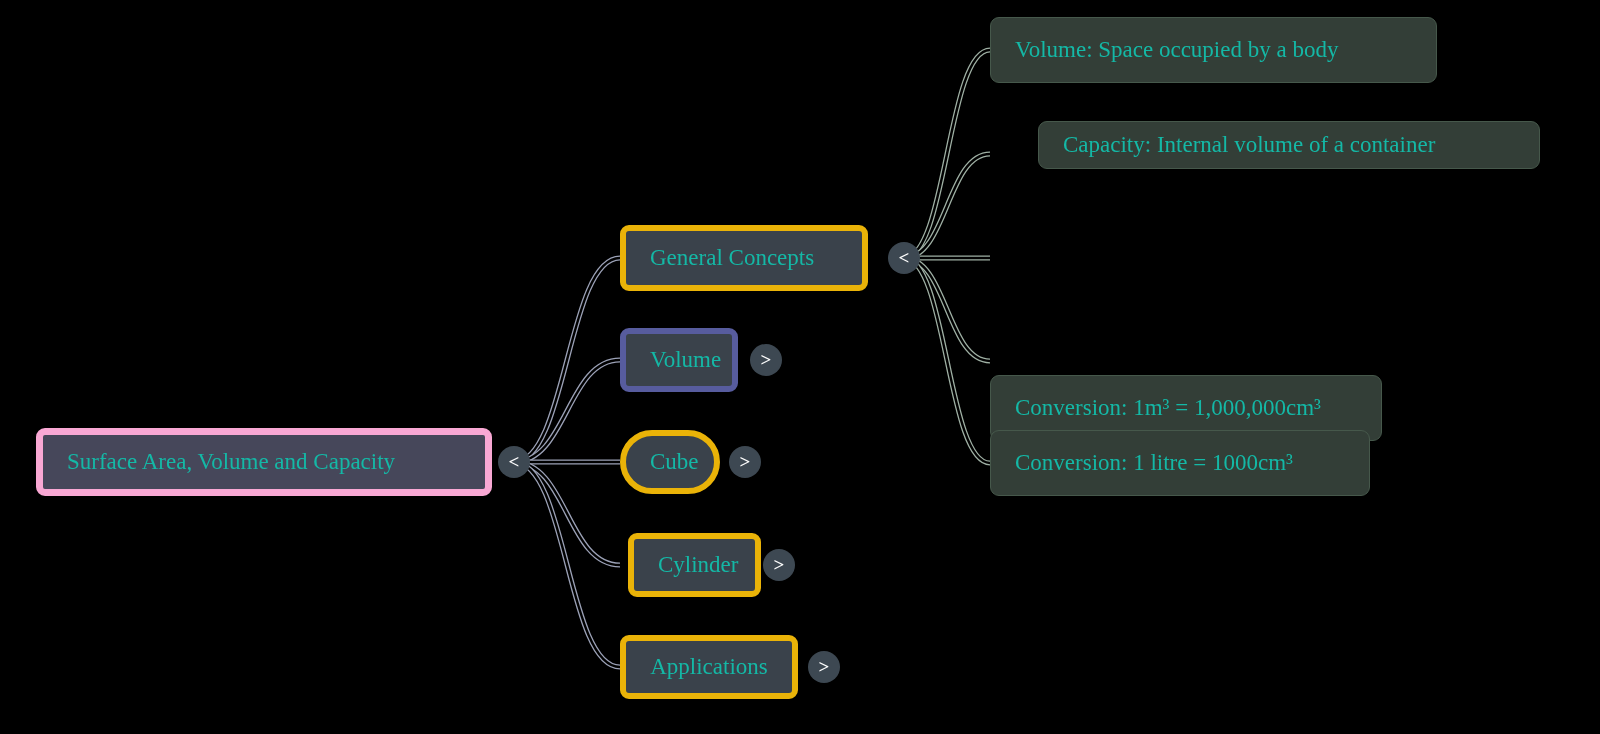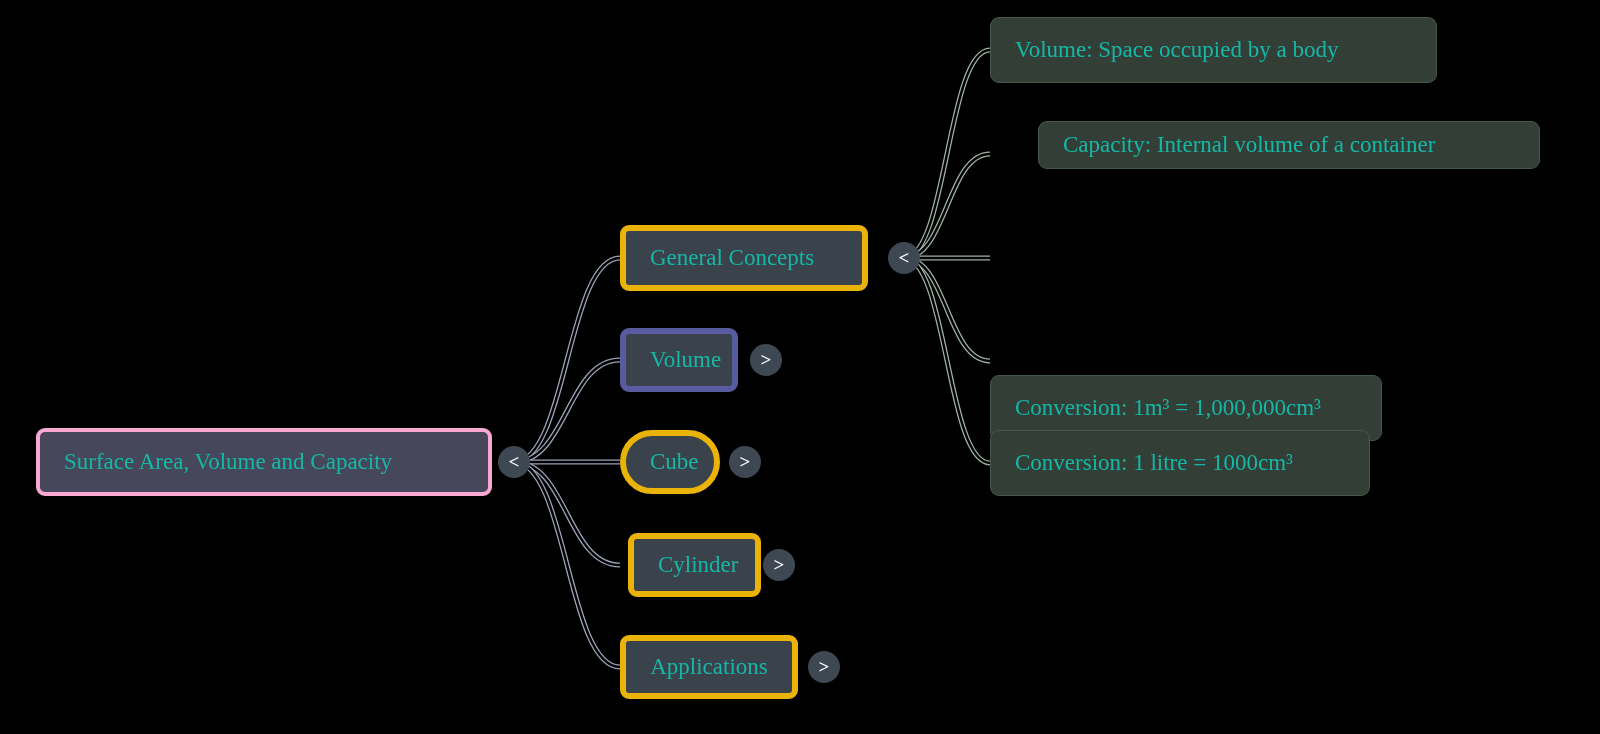--- a/index.html
+++ b/index.html
@@ -28,21 +28,21 @@
     display: flex;
     align-items: center;
     padding: 0 24px;
     border-radius: 9px;
     color: #14b8a6;
     font-size: 23px;
     white-space: nowrap;
   }
   .node.root {
     background: #46475a;
-    border: 4px solid #f9a8d4;
+    border: 7px solid #f9a8d4;
     align-items: center;
   }
   .node.branch {
     background: #3a424b;
     border: 6px solid #eab308;
   }
   .node.branch.violet-border {
     border-color: #575c9e;
   }
   .node.leaf {

